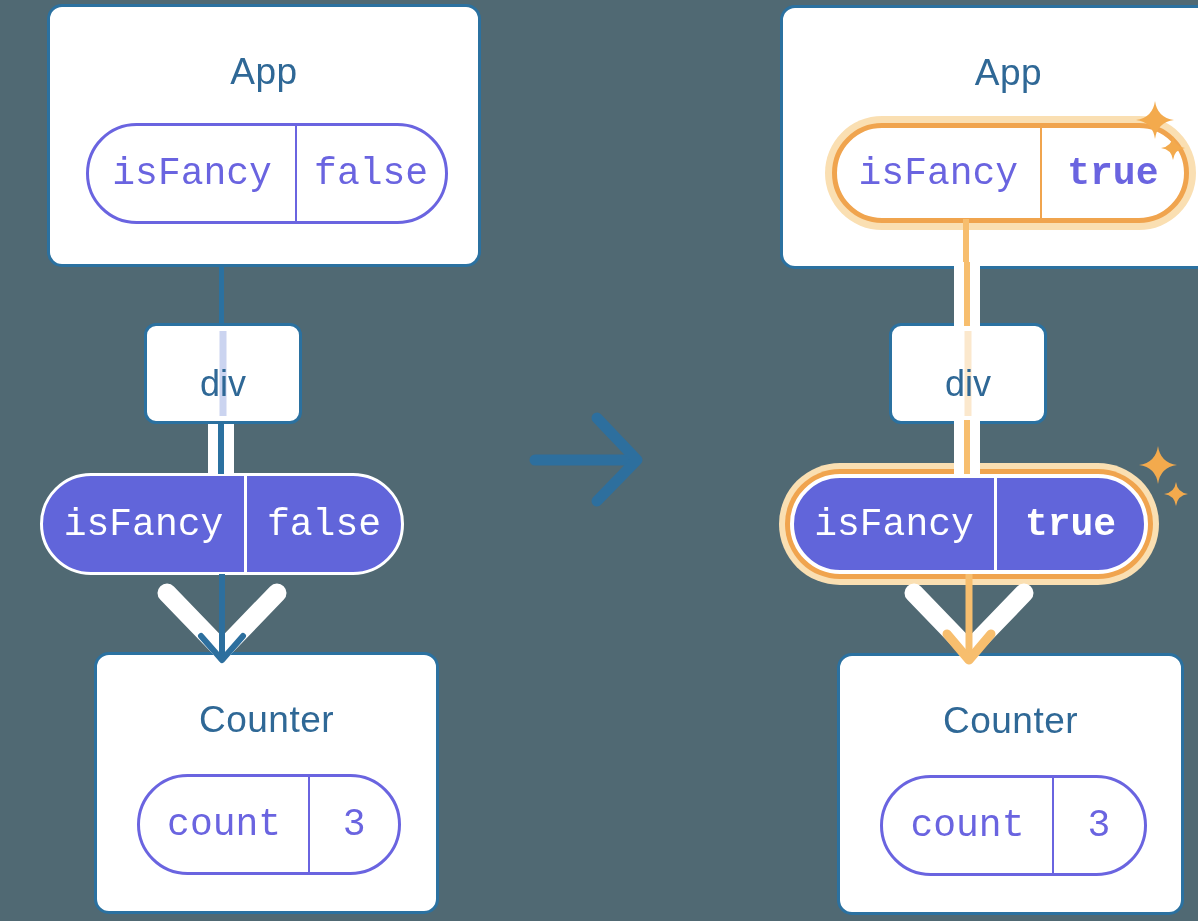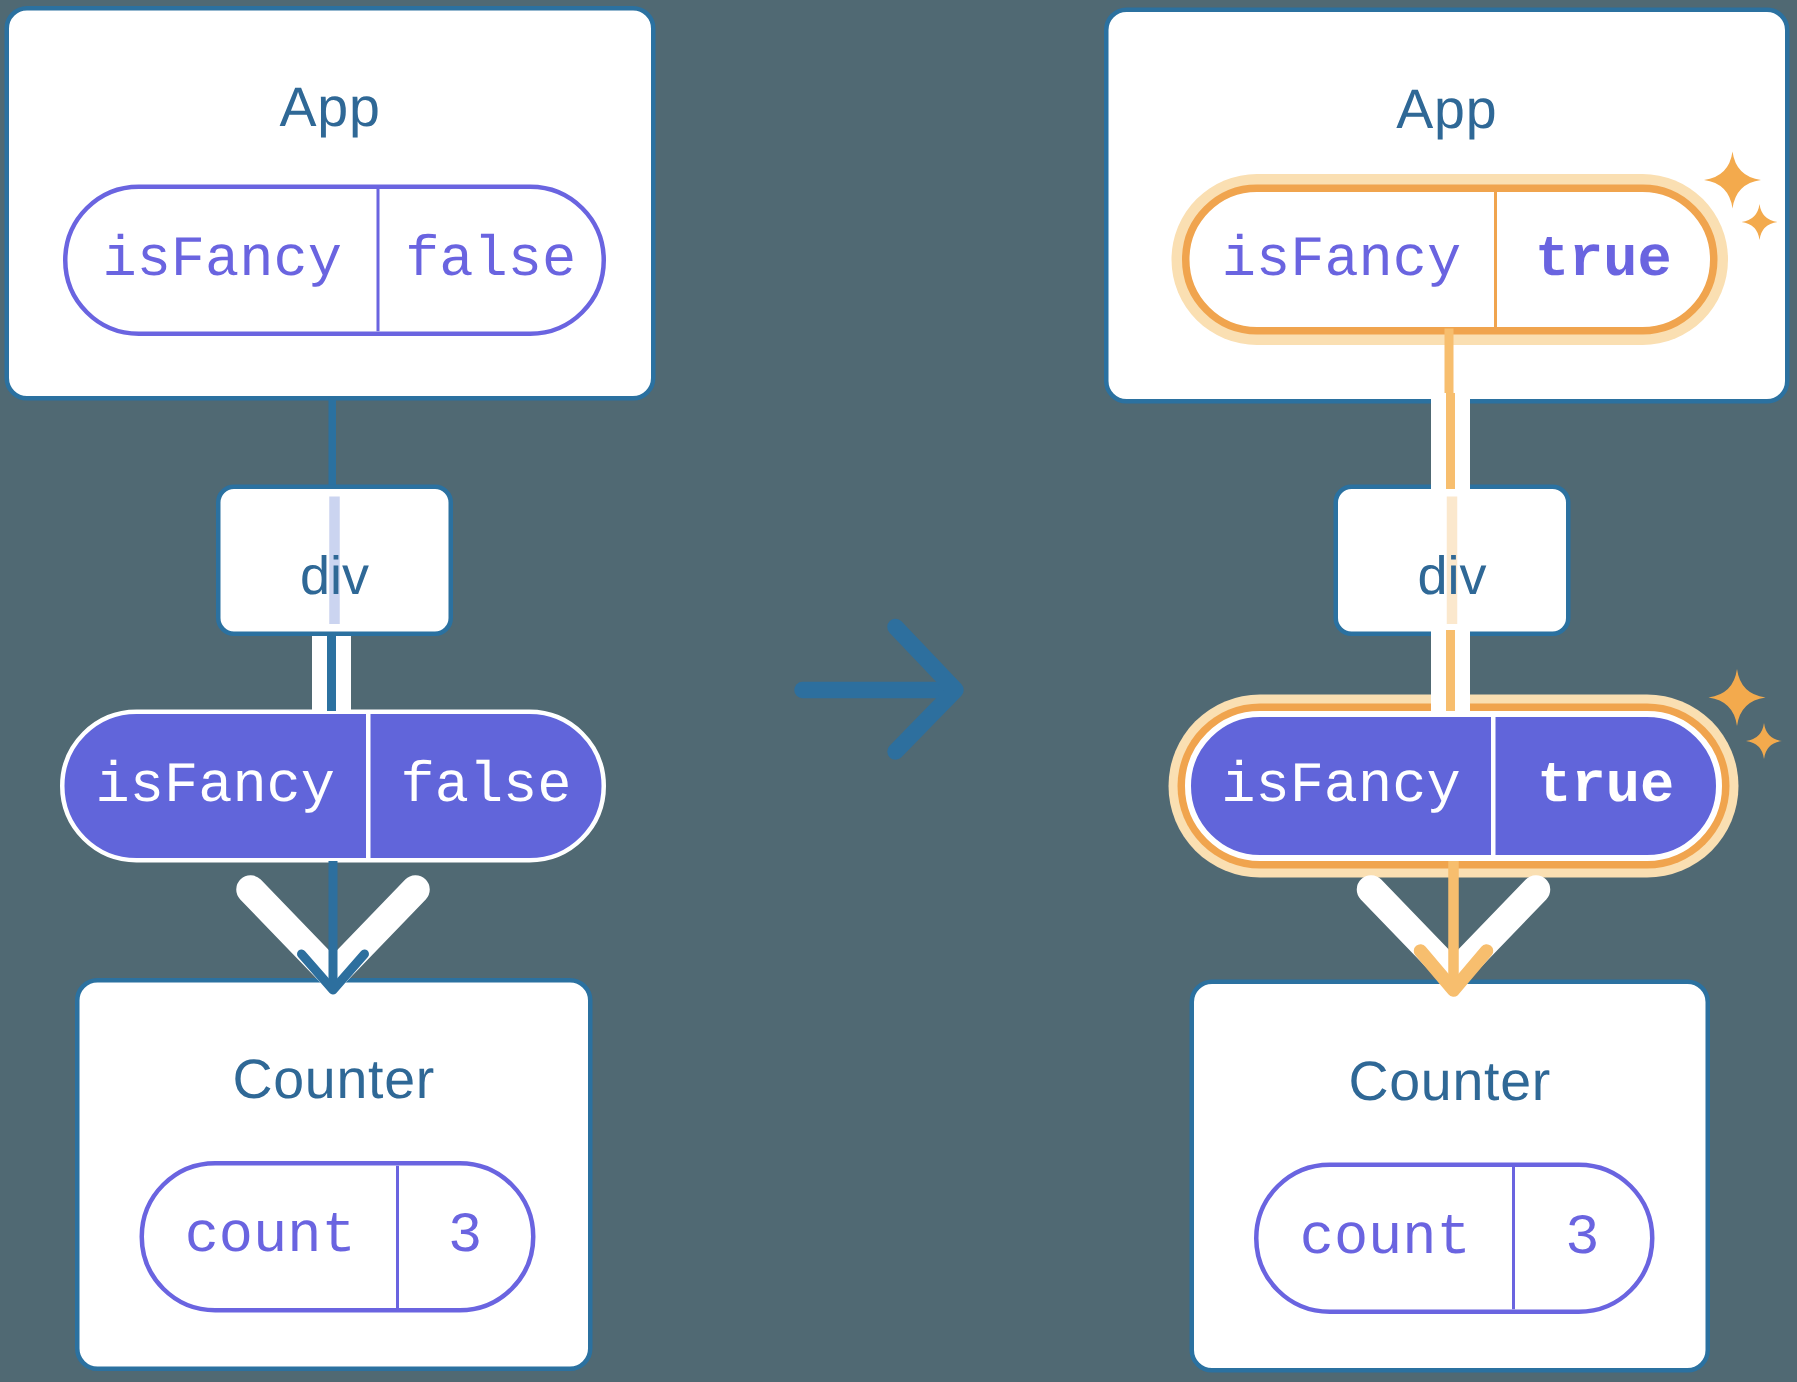--- a/index.html
+++ b/index.html
@@ -12,20 +12,21 @@
   html,body{margin:0;padding:0;background:var(--background);}
   .stage{
     position:relative;width:1198px;height:921px;overflow:hidden;
     background:var(--background);
     font-family:"Liberation Sans", sans-serif;
   }
   .card{
     position:absolute;background:var(--card_bg);
     border:3px solid var(--card_border);border-radius:15px;
     box-sizing:border-box;
+    margin-left:44px;
   }
   .card-title{
     text-align:center;margin-top:44px;font-size:37px;font-weight:500;
     color:var(--title_color);letter-spacing:.5px;
   }
   .pill{
     position:absolute;display:flex;box-sizing:border-box;align-items:stretch;
     border-radius:60px;overflow:hidden;
   }
   .pill .cell{

